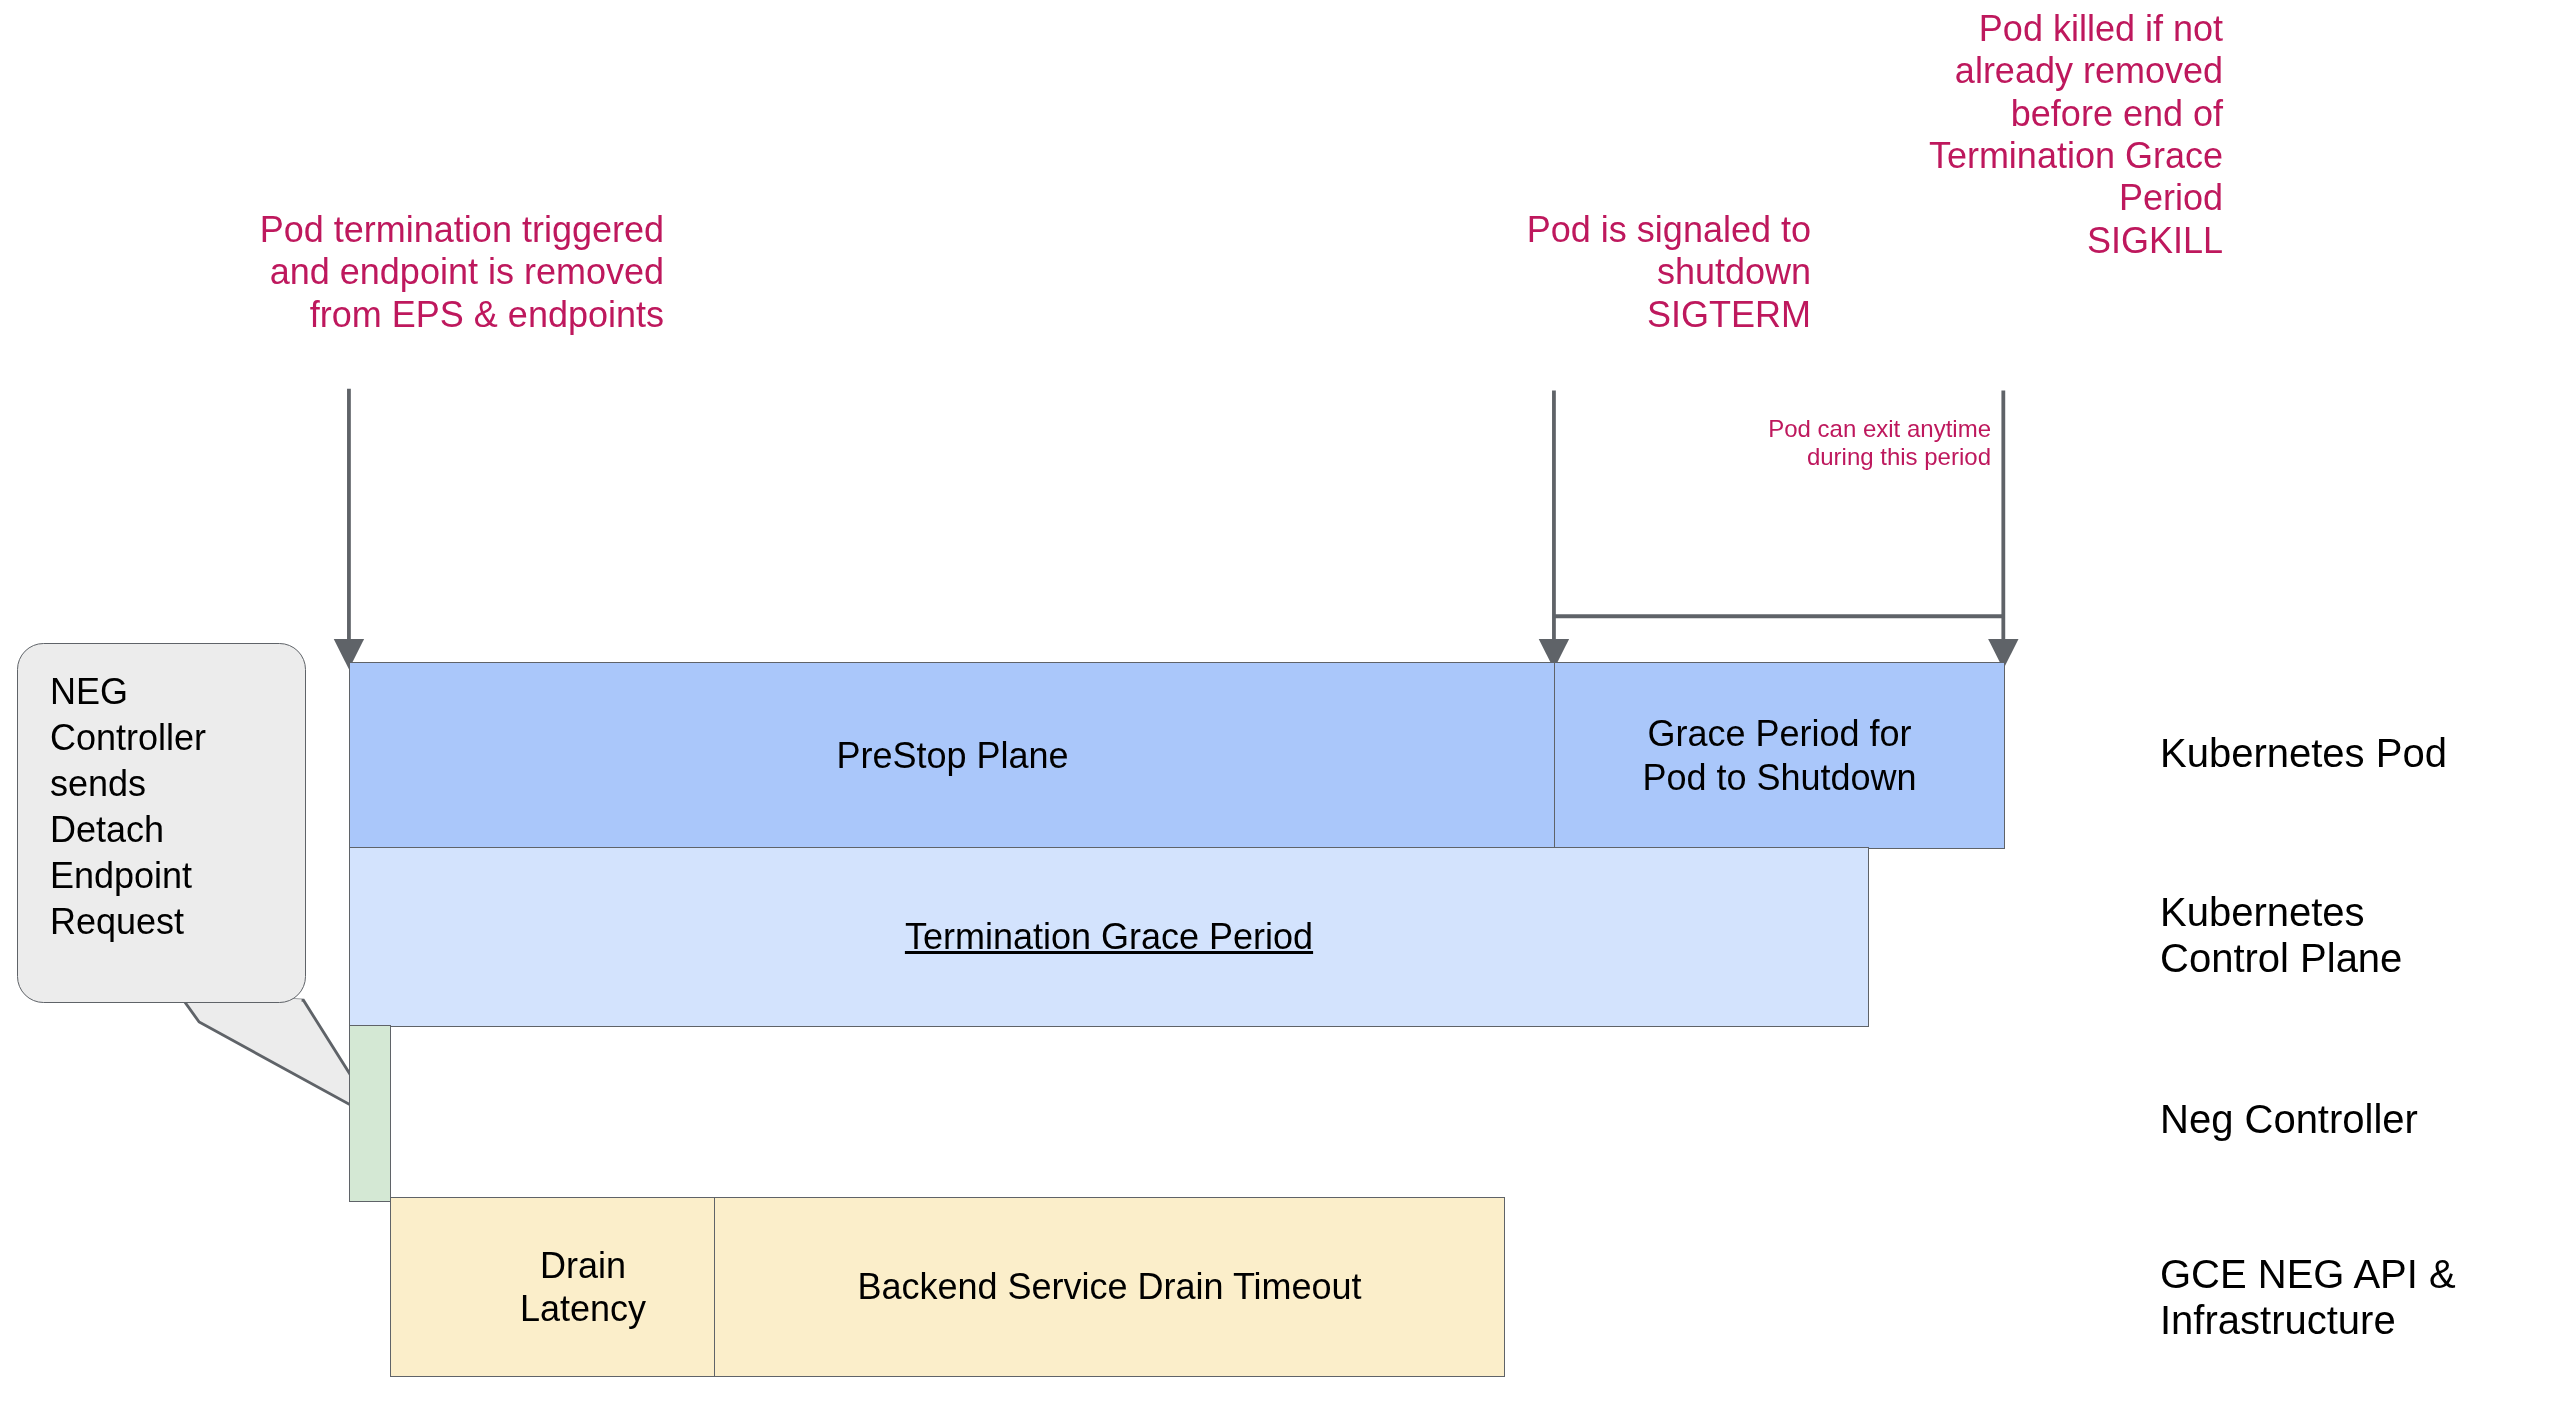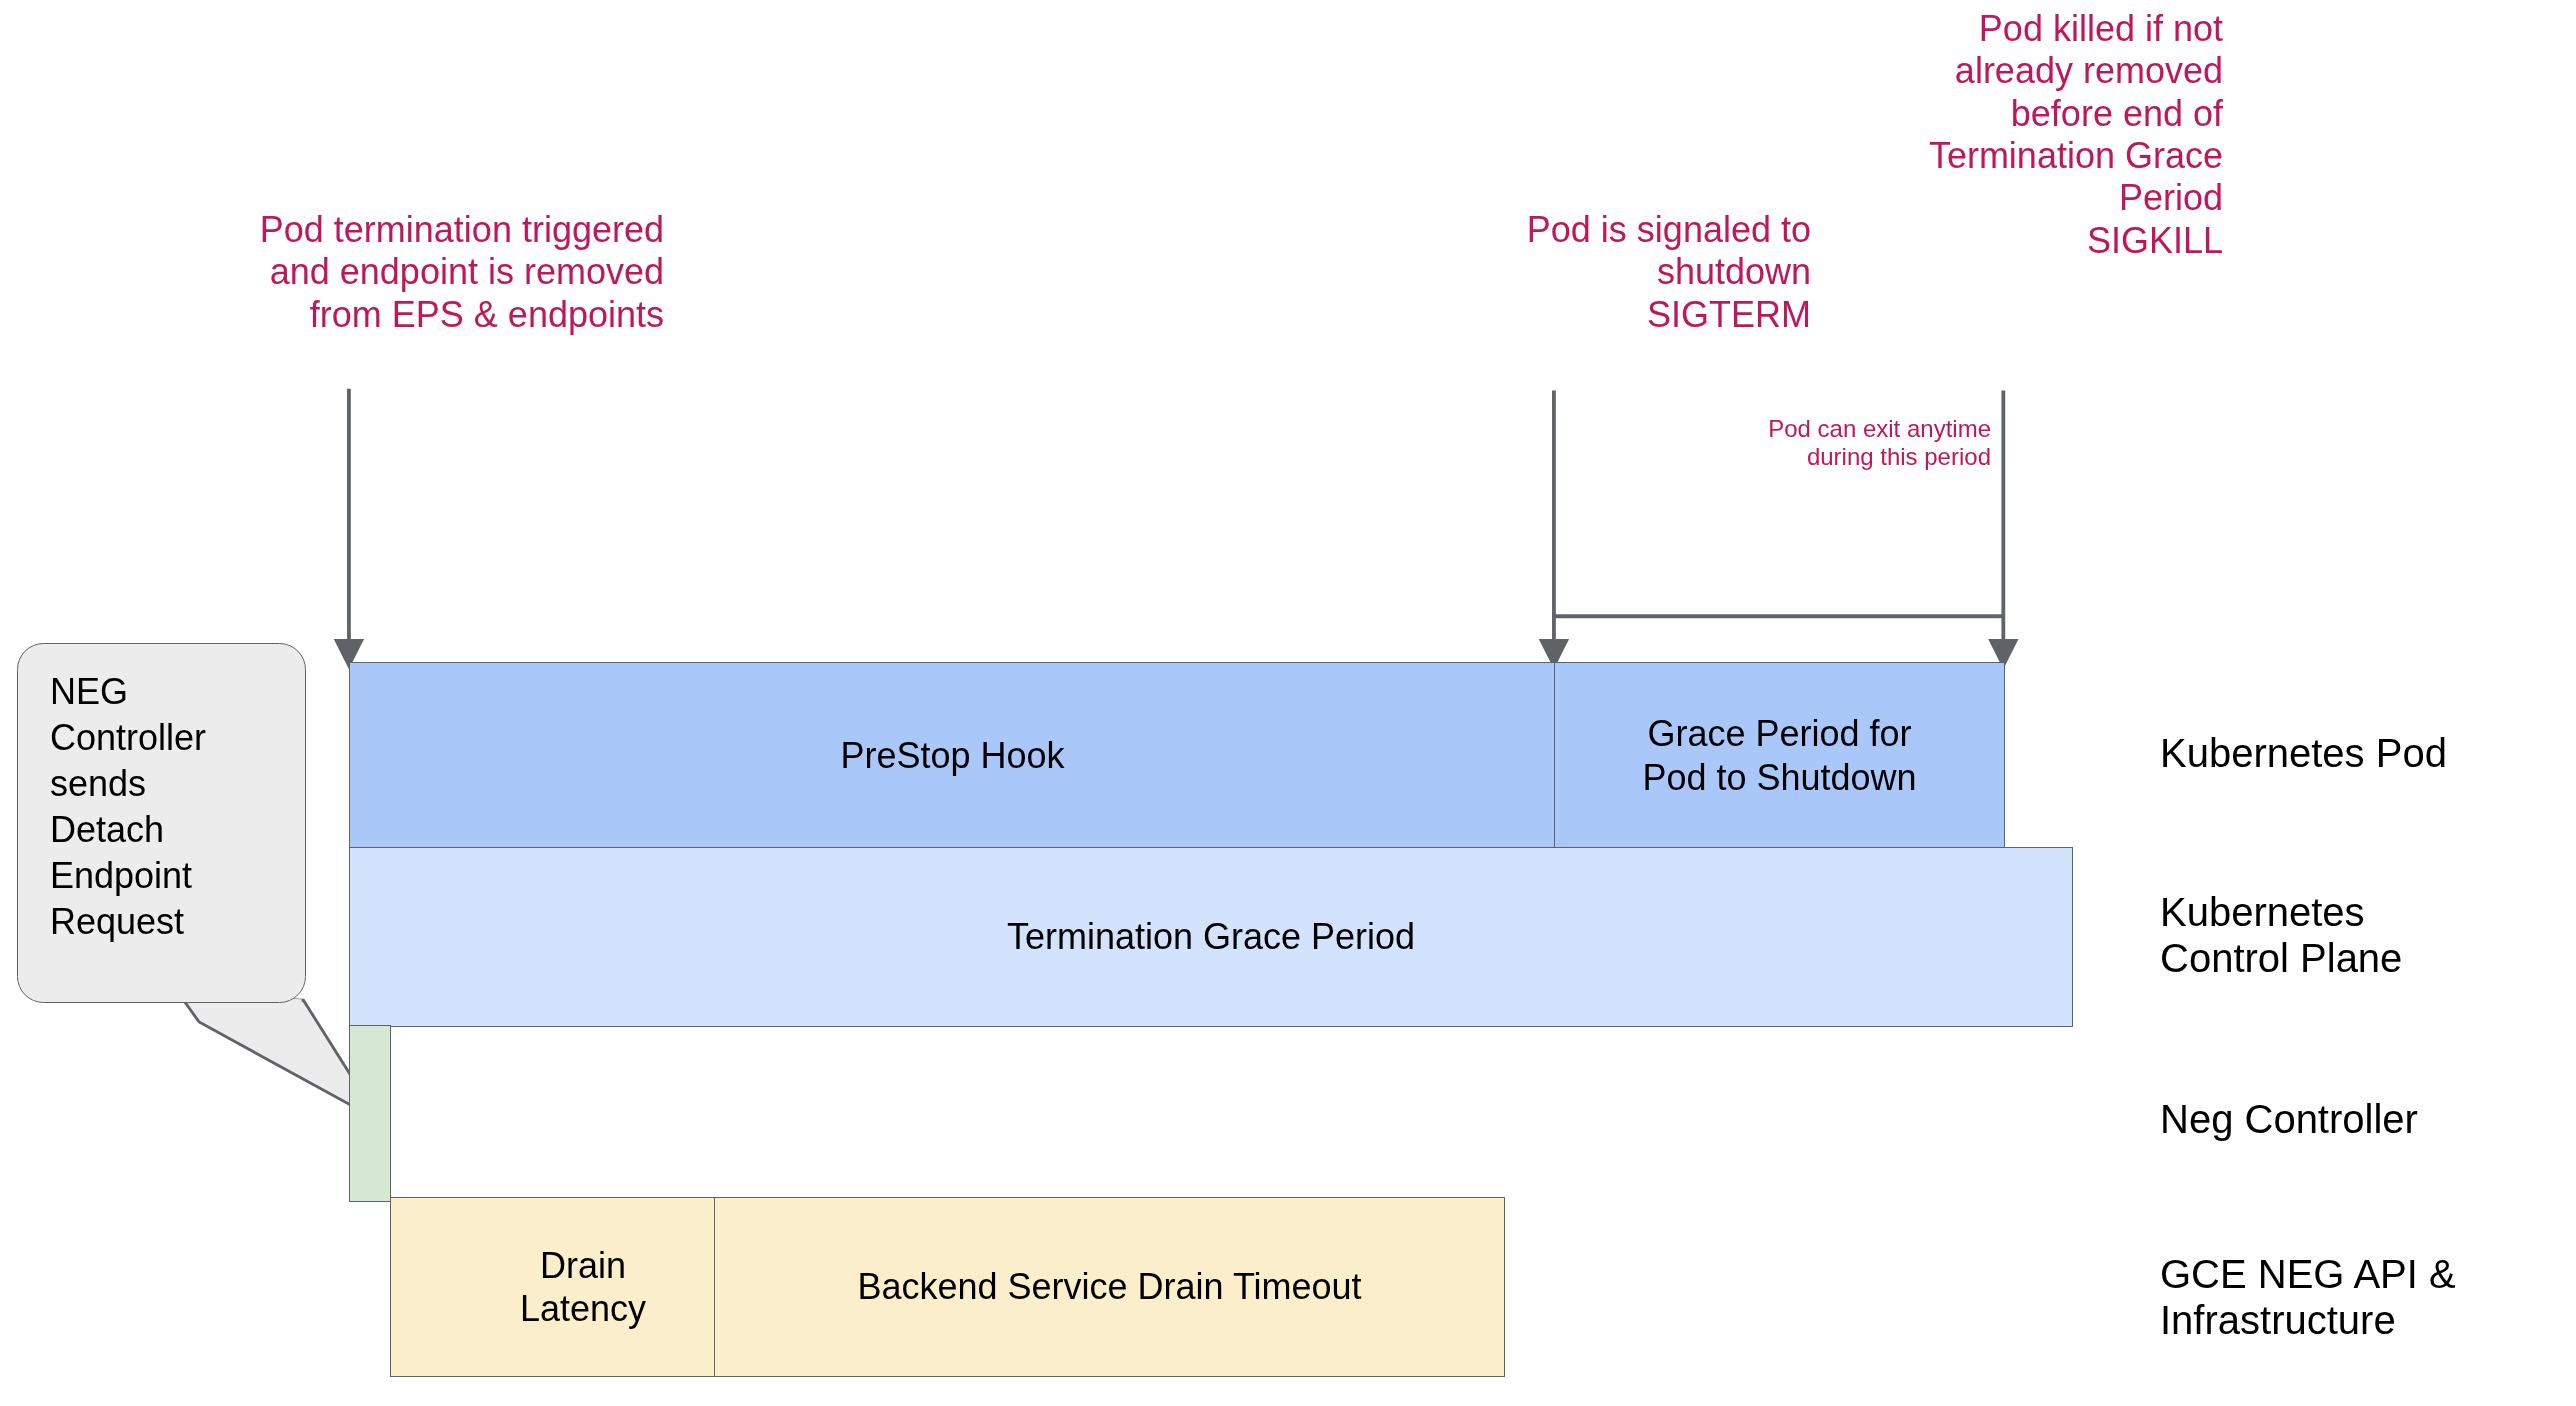--- a/index.html
+++ b/index.html
@@ -125,26 +125,26 @@
   <div class="ann ann-sm" style="left:1569px; top:415px; width:422px;">Pod can exit anytime
 during this period</div>
 
   <div class="callout" style="left:17px; top:643px; width:289px; height:360px;">NEG
 Controller
 sends
 Detach
 Endpoint
 Request</div>
 
-  <div class="bar bar-blue" style="left:349px; top:662px; width:1207px; height:187px;">PreStop Hook</div>
+  <div class="bar bar-blue" style="left:349px; top:662px; width:1207px; height:187px;">PreStop Plane</div>
 
   <div class="bar bar-blue" style="left:1554px; top:662px; width:451px; height:187px;">Grace Period for
 Pod to Shutdown</div>
 
-  <div class="bar bar-lightblue" style="left:349px; top:847px; width:1724px; height:180px;">Termination Grace Period</div>
+  <div class="bar bar-lightblue" style="left:349px; top:847px; width:1520px; height:180px;text-decoration:underline;">Termination Grace Period</div>
 
   <div class="bar bar-green" style="left:349px; top:1025px; width:42px; height:177px;"></div>
 
   <div class="bar bar-yellow" style="left:390px; top:1197px; width:386px; height:180px;">Drain
 Latency</div>
 
   <div class="bar bar-yellow" style="left:714px; top:1197px; width:791px; height:180px;">Backend Service Drain Timeout</div>
 
   <div class="lane-label" style="left:2160px; top:730px; width:398px;">Kubernetes Pod</div>
 

